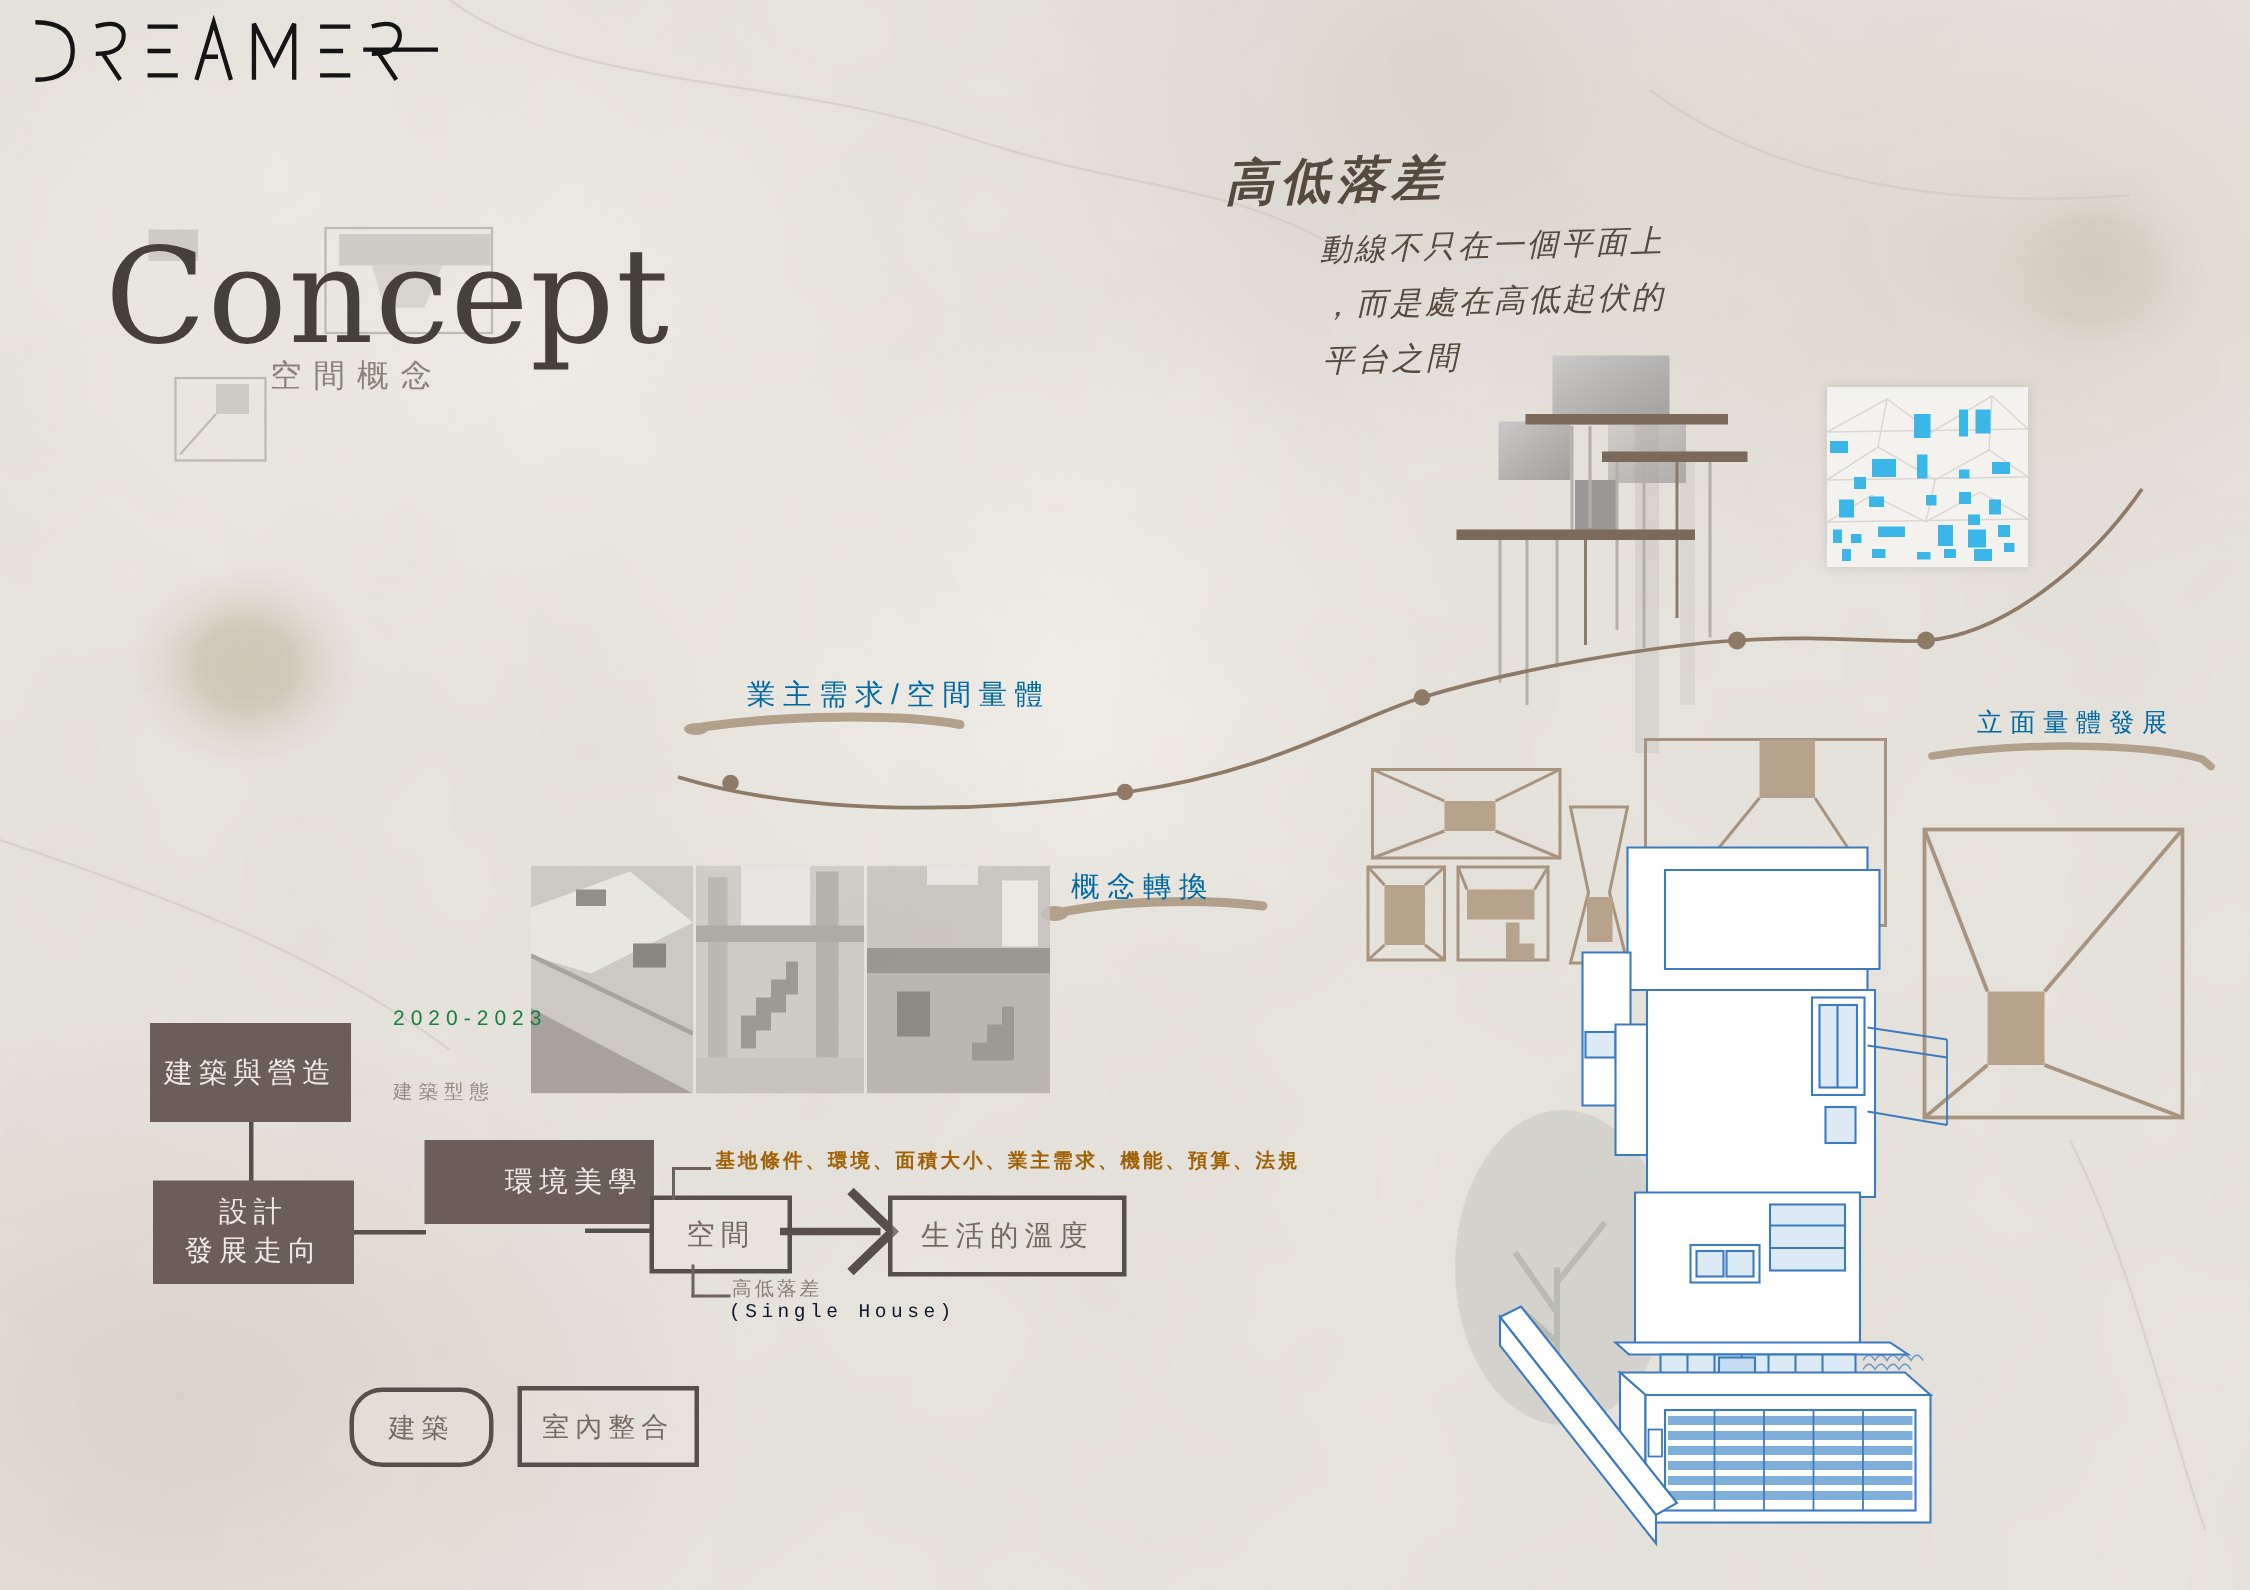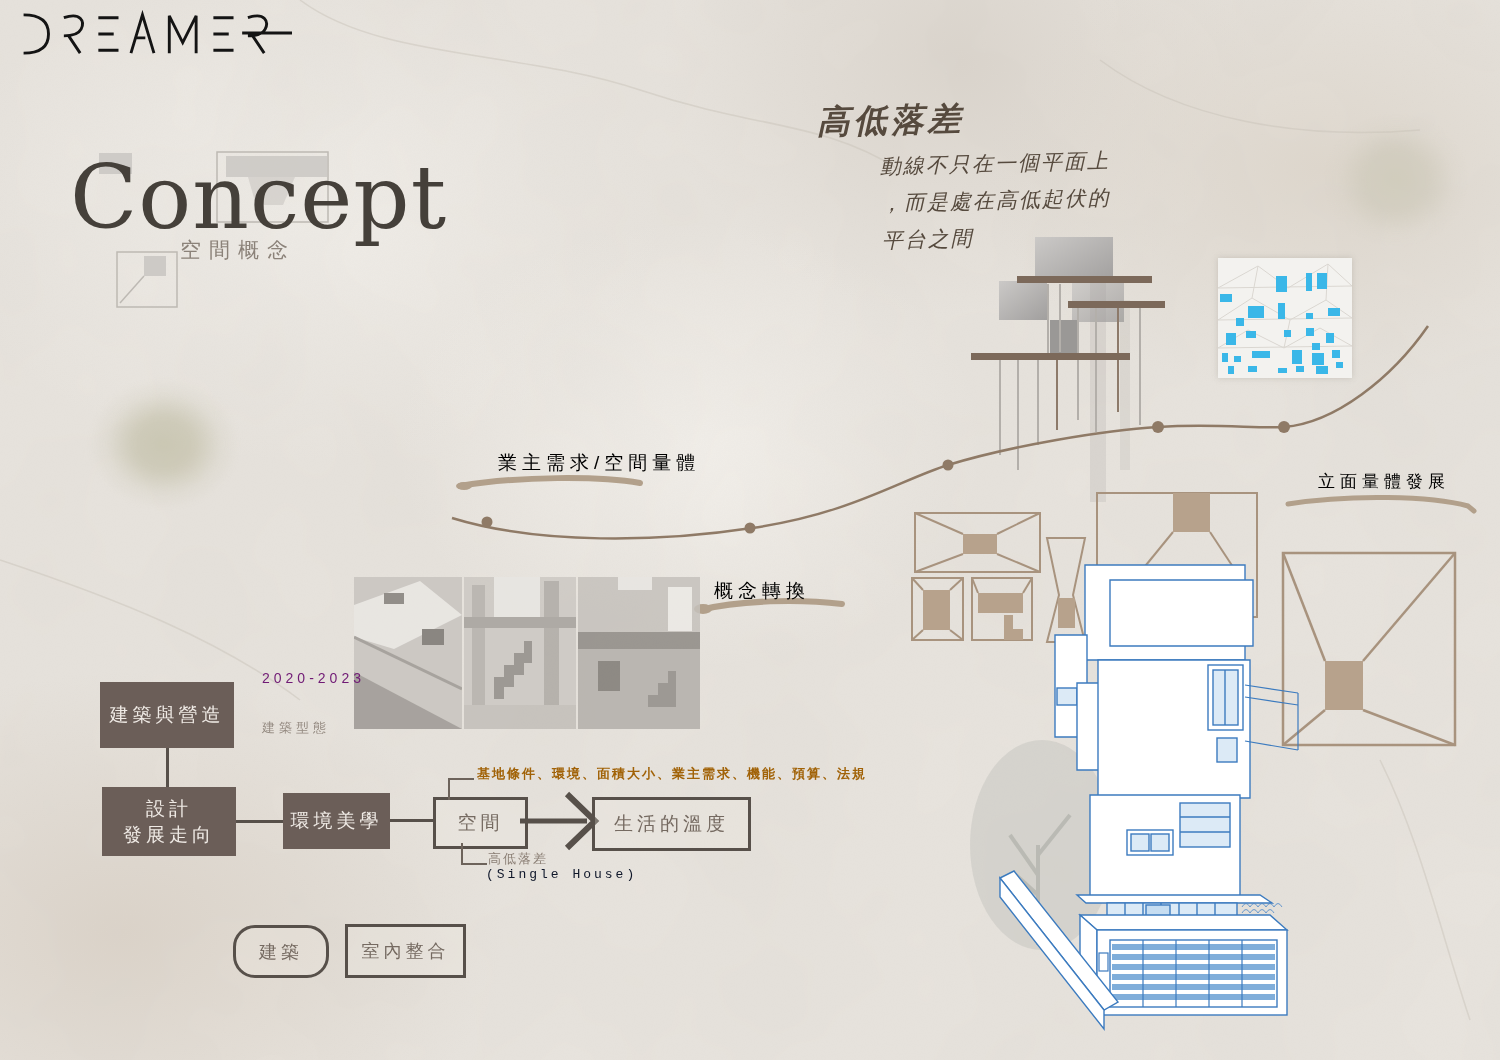--- a/index.html
+++ b/index.html
@@ -29,39 +29,39 @@
          font-family:"DejaVu Serif",serif;font-size:88px;line-height:100px;letter-spacing:1px;}
   #subtitle{left:180px;top:236px;color:#8b8279;font-size:21px;letter-spacing:8px;}
   
   .sketch{stroke:#bdb9b3;fill:none;stroke-width:1.5;}
   
   #note{left:818px;top:96px;width:330px;color:#564a3e;transform:rotate(-1.5deg);
         font-family:"DejaVu Serif",serif;font-style:italic;}
   #note .h{font-size:33px;letter-spacing:4px;font-weight:bold;}
   #note .l{font-size:21px;margin-left:62px;margin-top:9px;letter-spacing:2px;}
   
-  .slabel{color:#000000;letter-spacing:5px;}
+  .slabel{color:#0369a1;letter-spacing:5px;}
   #lbl-owner{left:498px;top:450px;font-size:19px;}
   #lbl-concept{left:714px;top:578px;font-size:19px;}
   #lbl-facade{left:1318px;top:470px;font-size:17px;}
   
   .photo{top:577px;height:152px;overflow:hidden;opacity:.85;}
   #photo1{left:354px;width:108px;}
   #photo2{left:464px;width:112px;}
   #photo3{left:578px;width:122px;}
   
-  #years{left:262px;top:670px;font-size:14px;letter-spacing:4px;color:#701a75;}
+  #years{left:262px;top:670px;font-size:14px;letter-spacing:4px;color:#15803d;}
   #btype{left:262px;top:703px;font-size:13px;letter-spacing:4px;color:#948a81;margin-top:16px;}
   
   .fbox{display:flex;align-items:center;justify-content:center;text-align:center;}
   .fill-box{background:var(--box-fill);color:#efeae5;font-size:19px;letter-spacing:4px;}
   .line-box{border:3px solid var(--box-border);color:#756a61;font-size:19px;letter-spacing:4px;background:rgba(238,234,228,.25);}
   #box-construction{left:100px;top:682px;width:134px;height:66px;}
   #box-design{left:102px;top:787px;width:134px;height:69px;line-height:26px;}
-  #box-aesthetics{left:283px;top:793px;width:107px;height:56px;}
+  #box-aesthetics{left:283px;top:760px;width:107px;height:56px;padding-left:46px;}
   #box-space{left:433px;top:797px;width:89px;height:46px;}
   #box-result{left:592px;top:797px;width:153px;height:48px;}
   #box-arch{left:233px;top:925px;width:90px;height:47px;font-size:18px;border-radius:22px;}
   #box-interior{left:345px;top:924px;width:115px;height:48px;font-size:18px;}
   .conn{background:var(--box-border);}
   #conn-ab{left:166px;top:748px;width:3px;height:40px;}
   #conn-bc{left:236px;top:820px;width:48px;height:3px;}
   #conn-cd{left:390px;top:819px;width:44px;height:3px;}
   #brk-top{left:448px;top:778px;width:24px;height:20px;border-left:2px solid #6d635b;border-top:2px solid #6d635b;}
   #brk-bot{left:461px;top:843px;width:24px;height:20px;border-left:2px solid #6d635b;border-bottom:2px solid #6d635b;}

